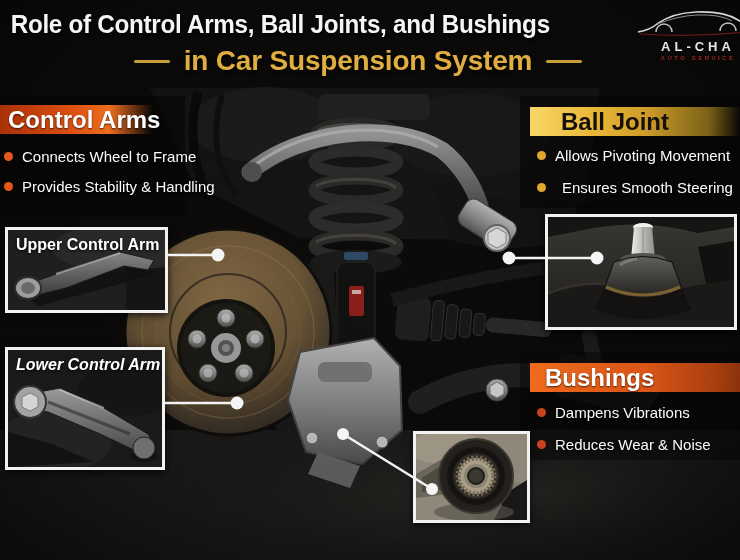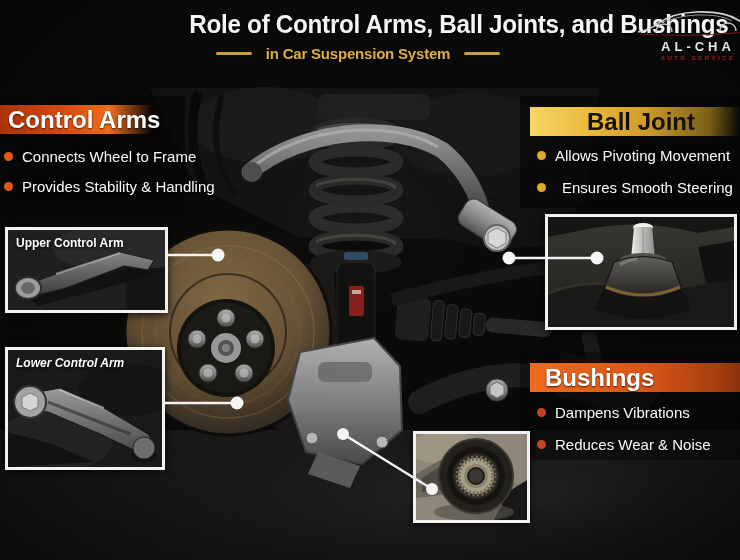--- a/index.html
+++ b/index.html
@@ -6,71 +6,70 @@
   html,body { background:#000; }
   body { font-family:"Liberation Sans","DejaVu Sans",sans-serif; }
   #canvas {
     position:relative; width:740px; height:560px; overflow:hidden;
     background:#0c0b0a;
   }
   svg { display:block; }
   .scene { position:absolute; inset:0; z-index:0; }
 
   
-  .header { position:absolute; left:0; top:10px; width:740px; text-align:right; z-index:3; }
+  .header { position:absolute; left:0; top:10px; width:740px; text-align:left; z-index:3; }
   .header h1 {
     color:#f5f5f5; font-size:25px; font-weight:bold; letter-spacing:-.3px;
     text-shadow:0 2px 4px rgba(0,0,0,.9);
     transform:scaleX(.97); transform-origin:48% center;
   }
   .subtitle-row { margin-top:6px; display:flex; align-items:center; justify-content:center; gap:14px;
     transform:translateX(-12px); }
   .subtitle-row .dash { width:36px; height:3px; background:#c79d3a; border-radius:2px; }
   .subtitle {
-    color:#e0ad41; font-size:15px; font-weight:bold; letter-spacing:-.2px;
+    color:#e0ad41; font-size:28px; font-weight:bold; letter-spacing:-.2px;
     text-shadow:0 2px 4px rgba(0,0,0,.9);
   }
 
   
   .logo { position:absolute; top:8px; right:-24px; width:132px; text-align:center; z-index:4; }
   .logo .brand { color:#e6e6e6; font-size:13px; font-weight:bold; letter-spacing:4px; margin-top:1px; }
   .logo .tagline { color:#9c241e; font-size:6px; font-weight:bold; letter-spacing:2.5px; margin-top:1px; }
 
   
   .bar { position:absolute; height:29px; line-height:29px; font-size:24px; font-weight:bold;
     white-space:nowrap; z-index:3; }
   .bar-control-arms {
     left:0; top:105px; width:152px; padding-left:8px; color:#fff;
     background:linear-gradient(92deg,#a93107 0%,#da4e11 45%,#ed6d1e 72%,rgba(90,35,10,0) 100%);
     text-shadow:0 1px 2px rgba(0,0,0,.7);
   }
   .bar-ball-joint {
-    left:530px; top:107px; width:210px; padding-left:12px; color:#15110a;
+    left:530px; top:107px; width:210px; padding-left:31px; color:#15110a;
     background:linear-gradient(92deg,#f7d768 0%,#e9b737 30%,#cf9c2a 55%,#7a6118 85%,rgba(60,48,12,0) 100%);
-    text-align:center;
   }
   .bar-bushings {
     left:530px; top:363px; width:210px; padding-left:15px; color:#fff;
     background:linear-gradient(92deg,#ee6b1e 0%,#da5517 55%,#a93f10 88%,#8a320c 100%);
     text-shadow:0 1px 2px rgba(0,0,0,.7);
   }
 
   
   .bullet { position:absolute; display:flex; align-items:center; gap:9px; z-index:3; white-space:nowrap; }
   .bullet .dot { width:9px; height:9px; border-radius:50%; flex:0 0 auto; }
   .bullet .txt { color:#fbfbfb; font-size:15px; font-weight:normal; text-shadow:0 1px 3px rgba(0,0,0,.95); }
   .dot-orange { background:#e4581b; }
   .dot-gold   { background:#dfa92c; }
   .dot-red    { background:#c8431f; }
 
   
   .inset { position:absolute; border:3px solid #f2f2f2; box-shadow:0 2px 8px rgba(0,0,0,.8); z-index:2; }
   .inset svg { width:100%; height:100%; }
   .inset .label {
-    position:absolute; left:8px; top:6px; right:4px; color:#fff; font-size:12px; font-weight:bold;
+    position:absolute; left:8px; top:6px; right:4px; color:#fff; font-size:16px; font-weight:bold;
     text-shadow:0 1px 3px rgba(0,0,0,.95); white-space:nowrap;
   }
   .inset-upper   { left:5px;   top:227px; width:163px; height:86px; }
   .inset-lower   { left:5px;   top:347px; width:160px; height:123px;font-style:italic; }
   .inset-balljoint { left:545px; top:214px; width:192px; height:116px; }
   .inset-bushing { left:413px; top:431px; width:117px; height:92px; }
 
   .leads { position:absolute; inset:0; z-index:5; pointer-events:none; }
 </style>
 </head>

